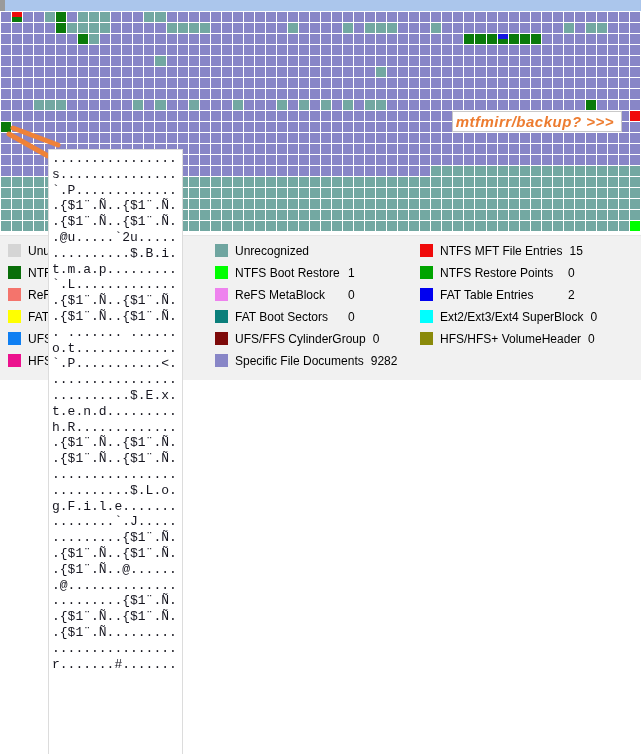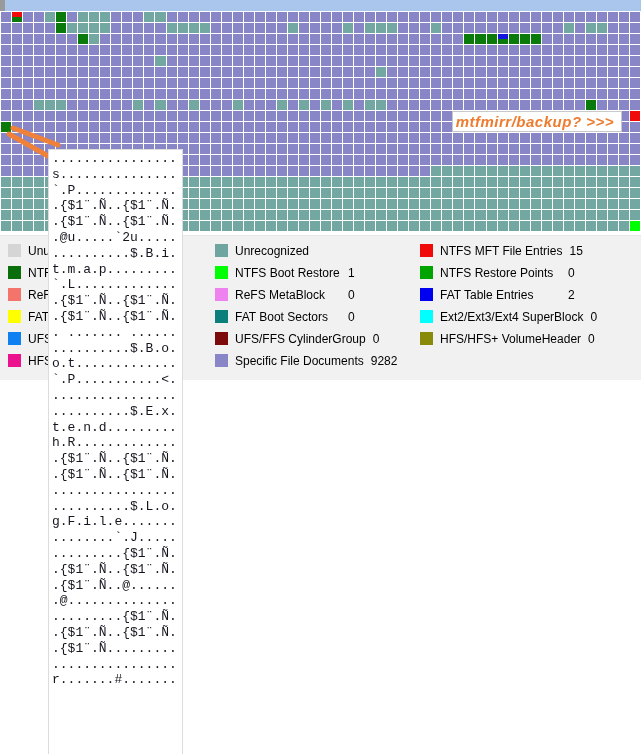--- a/index.html
+++ b/index.html
@@ -1305,21 +1305,20 @@
       <div>`.P.............</div>
       <div>.{$1¨.Ñ..{$1¨.Ñ.</div>
       <div>.{$1¨.Ñ..{$1¨.Ñ.</div>
       <div>.@u.....`2u.....</div>
       <div>..........$.B.i.</div>
       <div>t.m.a.p.........</div>
       <div>`.L.............</div>
       <div>.{$1¨.Ñ..{$1¨.Ñ.</div>
       <div>.{$1¨.Ñ..{$1¨.Ñ.</div>
       <div>. ....... ......</div>
-      <div>..........$.B.o.</div>
       <div>o.t.............</div>
       <div>`.P...........&lt;.</div>
       <div>................</div>
       <div>..........$.E.x.</div>
       <div>t.e.n.d.........</div>
       <div>h.R.............</div>
       <div>.{$1¨.Ñ..{$1¨.Ñ.</div>
       <div>.{$1¨.Ñ..{$1¨.Ñ.</div>
       <div>................</div>
       <div>..........$.L.o.</div>

